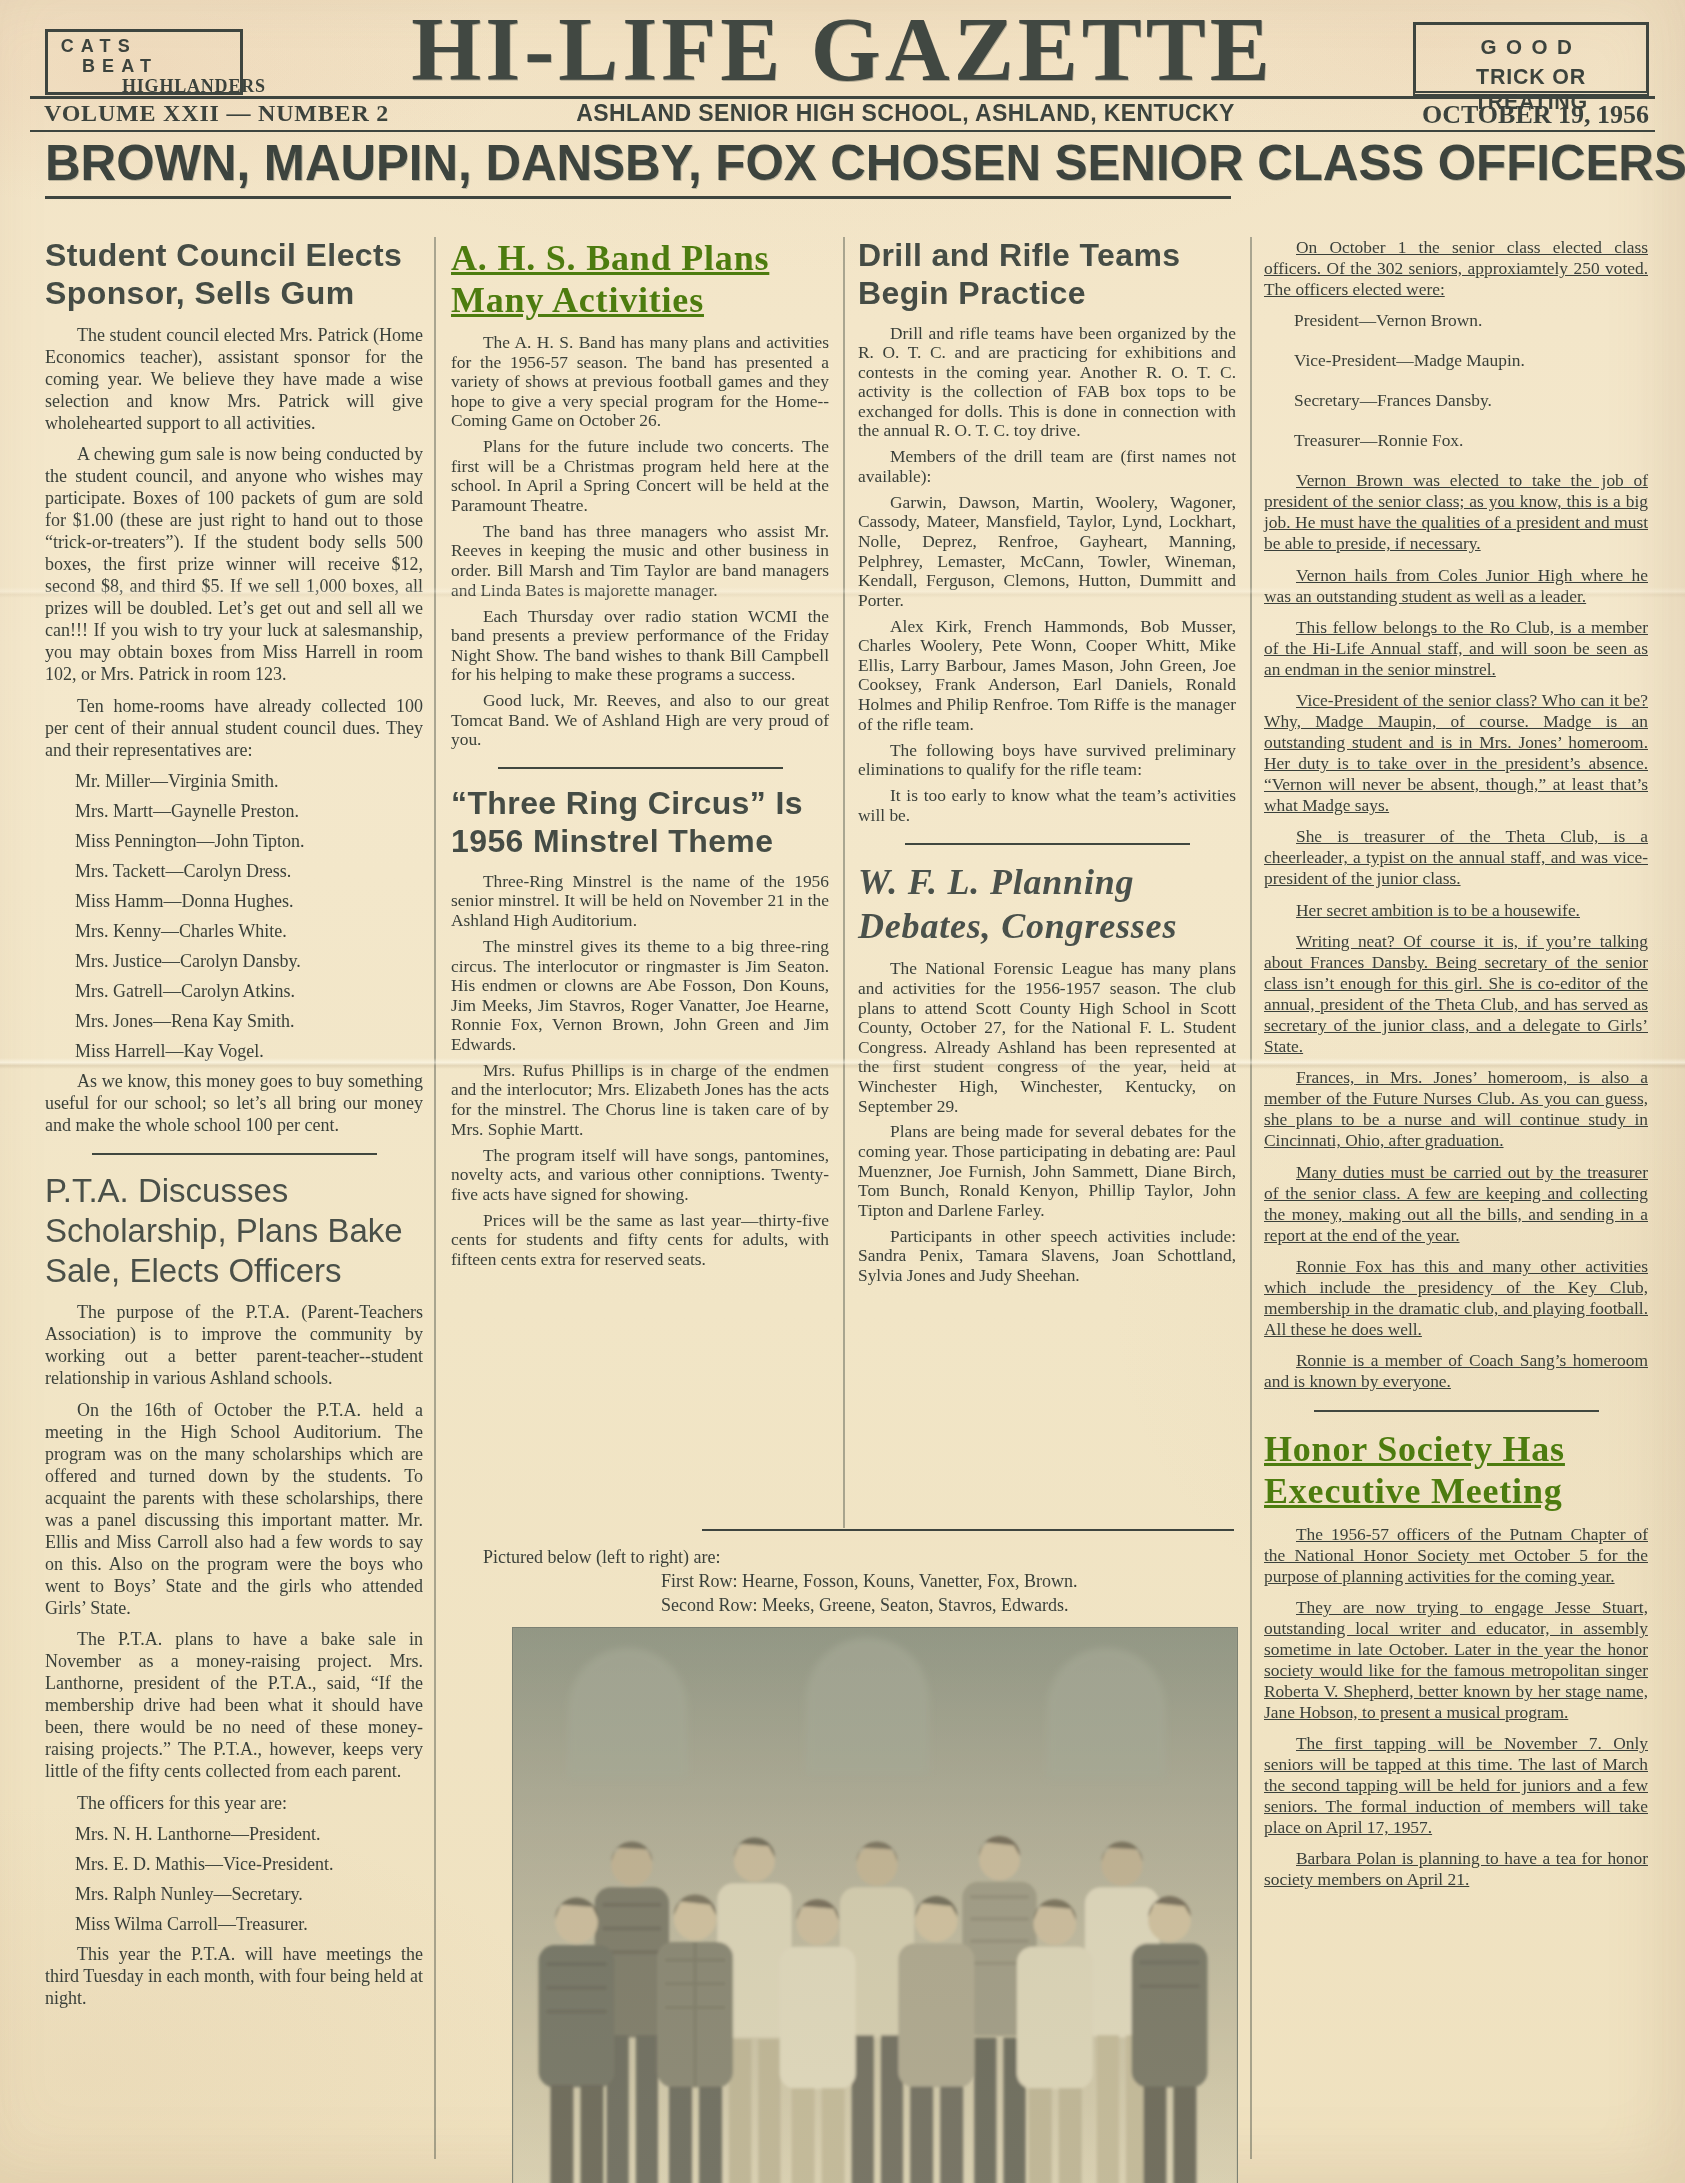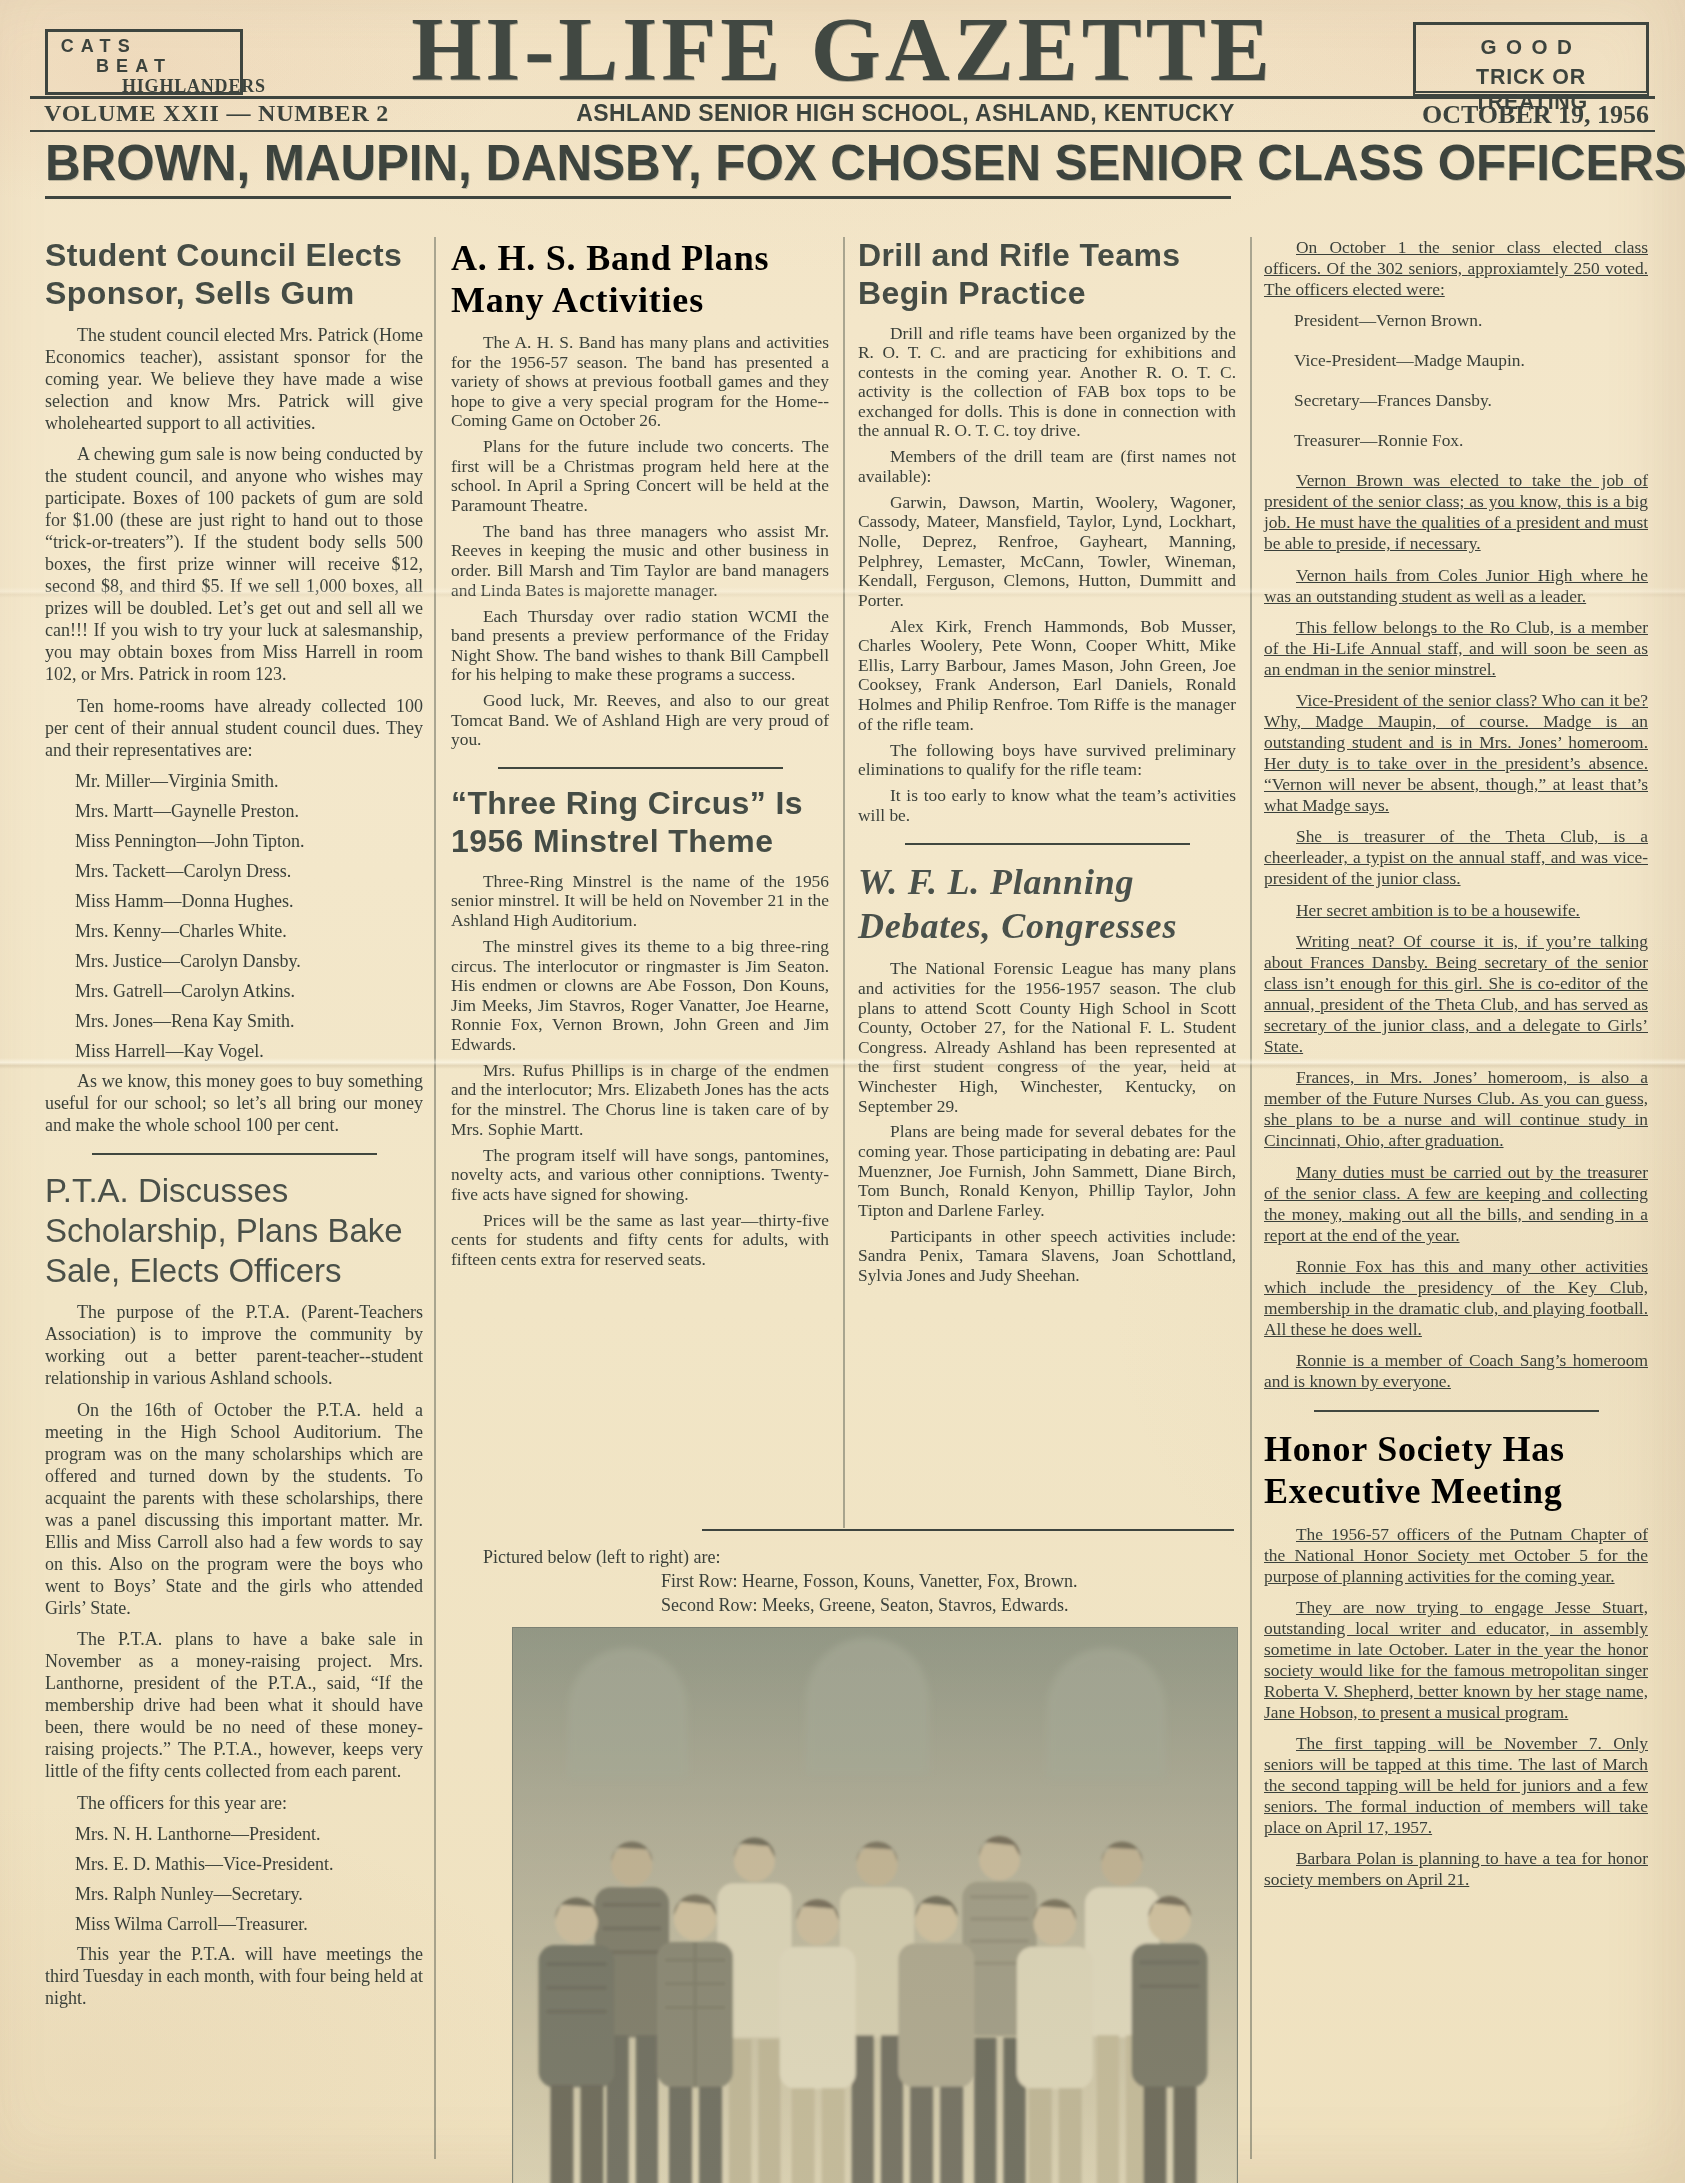--- a/index.html
+++ b/index.html
@@ -15,21 +15,21 @@
       linear-gradient(180deg,#f2e4c6 0%,#f4e8cc 30%,#f1e5c6 60%,#efe1bf 100%);
     box-shadow:inset -28px 0 55px rgba(150,110,80,.10), inset 0 -32px 63px rgba(150,110,80,.05);
   }
   .crease{position:absolute;left:0;right:0;height:11px;pointer-events:none;
     background:linear-gradient(180deg,transparent 0,rgba(255,252,240,.5) 40%,rgba(120,95,60,.12) 70%,transparent 100%);}
   
   .badge{position:absolute;border:3.2px solid #3e453f;box-sizing:border-box;color:#3c433d;}
   #badge-left{left:45px;top:28.5px;width:198px;height:66px;padding-top:4.7px;}
   #badge-left .bl{font:700 18px "Liberation Sans",sans-serif;line-height:20px;}
   #badge-left .bl1{padding-left:12.7px;letter-spacing:7.1px;}
-  #badge-left .bl2{padding-left:48px;letter-spacing:7.1px;}
+  #badge-left .bl2{padding-left:34px;letter-spacing:7.1px;}
   #badge-left .bl3{padding-left:74px;letter-spacing:0.8px;font-family:Liberation Serif, serif;}
   #badge-right{right:36px;top:22px;width:236px;height:74px;text-align:center;padding-top:9.5px;
     border-bottom:5.5px double #3e453f;}
   #badge-right .br1{font:700 20.6px "Liberation Sans",sans-serif;letter-spacing:9.5px;}
   #badge-right .br2{font:700 21.4px "Liberation Sans",sans-serif;letter-spacing:0.8px;margin-top:6px;}
   #paper-title{position:absolute;top:4.7px;left:0;right:0;text-align:center;
     font:700 90px/1 "Liberation Serif",serif;letter-spacing:4px;color:#414842;
     text-shadow:0.8px 0.8px 0 rgba(65,72,66,.35);}
   .hrule{position:absolute;background:#3e453f;}
   #rule-top{top:96px;left:30px;right:30px;height:3.2px;}
@@ -50,21 +50,21 @@
   #col4{left:1264px;width:384px;font-size:17.4px;line-height:21px;}
   .para{margin:0 0 9.5px;text-indent:32px;text-align:justify;}
   #col2 .para,#col3 .para{margin:0 0 6.3px;}
   #col4 .para{margin:0 0 10.3px;text-decoration:underline;}
   .list{margin:1.6px 0 8px;}
   .list-item{padding-left:30px;margin:0 0 8px;}
   #col4 .list-item{margin:0 0 19px;}
   .headline{margin:0 0 11px;}
   .h-sans-bold{font:700 32px/1.18 "Liberation Sans",sans-serif;color:#454c45;letter-spacing:0.4px;}
   .h-sans-light{font:400 33px/1.2 "Liberation Sans",sans-serif;color:#4a5049;}
-  .h-serif{font:700 36px/1.18 "Liberation Serif",serif;color:#000000;letter-spacing:0.8px;}
+  .h-serif{font:700 36px/1.18 "Liberation Serif",serif;color:#4d7c0f;letter-spacing:0.8px;text-decoration:underline;}
   .h-serif-italic{font:italic 700 36px/1.22 "Liberation Serif",serif;color:#4a514b;letter-spacing:0.8px;}
   .divider{width:285px;margin:17.4px auto 16px;border-top:2.4px solid #40473f;}
   .vrule{position:absolute;width:1.6px;background:rgba(80,86,75,.45);top:237px;}
   #vr1{left:434px;height:1922px;}
   #vr2{left:843px;height:1291px;}
   #vr3{left:1250px;height:1922px;}
   
   #photo-block{position:absolute;left:445px;top:1529px;width:792px;}
   #photo-rule{position:absolute;top:0;left:257px;right:3.2px;height:2.4px;background:#3e453f;}
   #caption{padding:16px 0 0 38px;font-size:18px;line-height:24px;color:#3a403a;}

